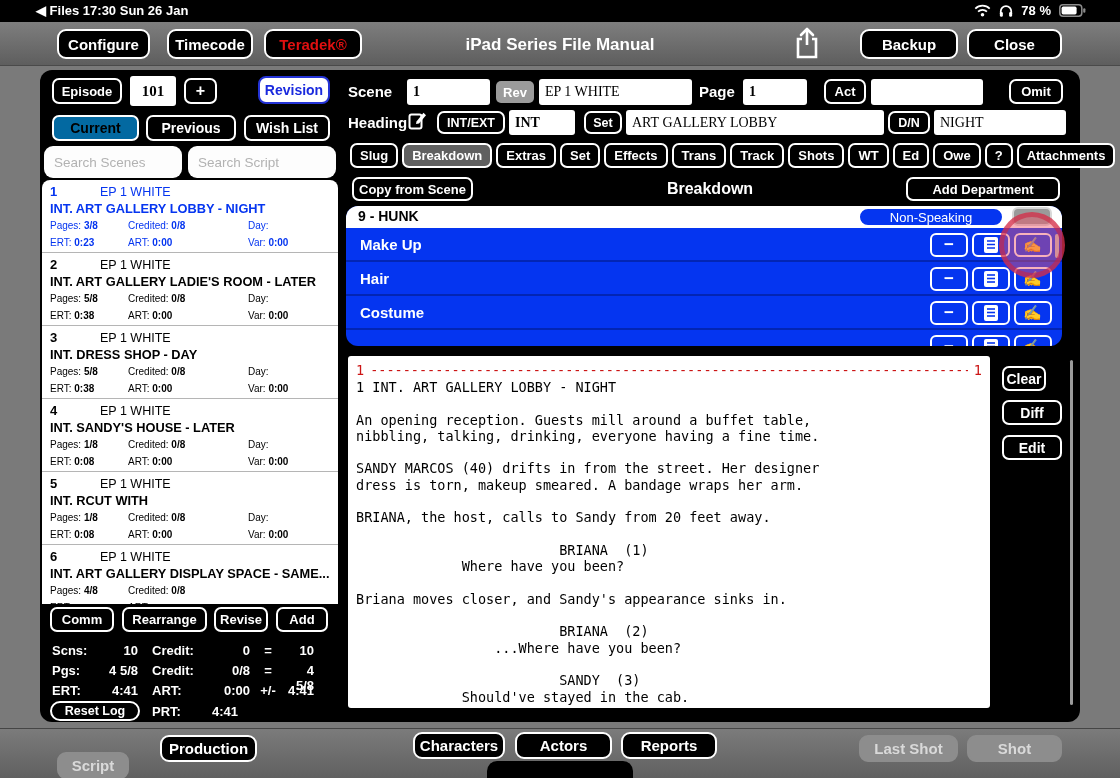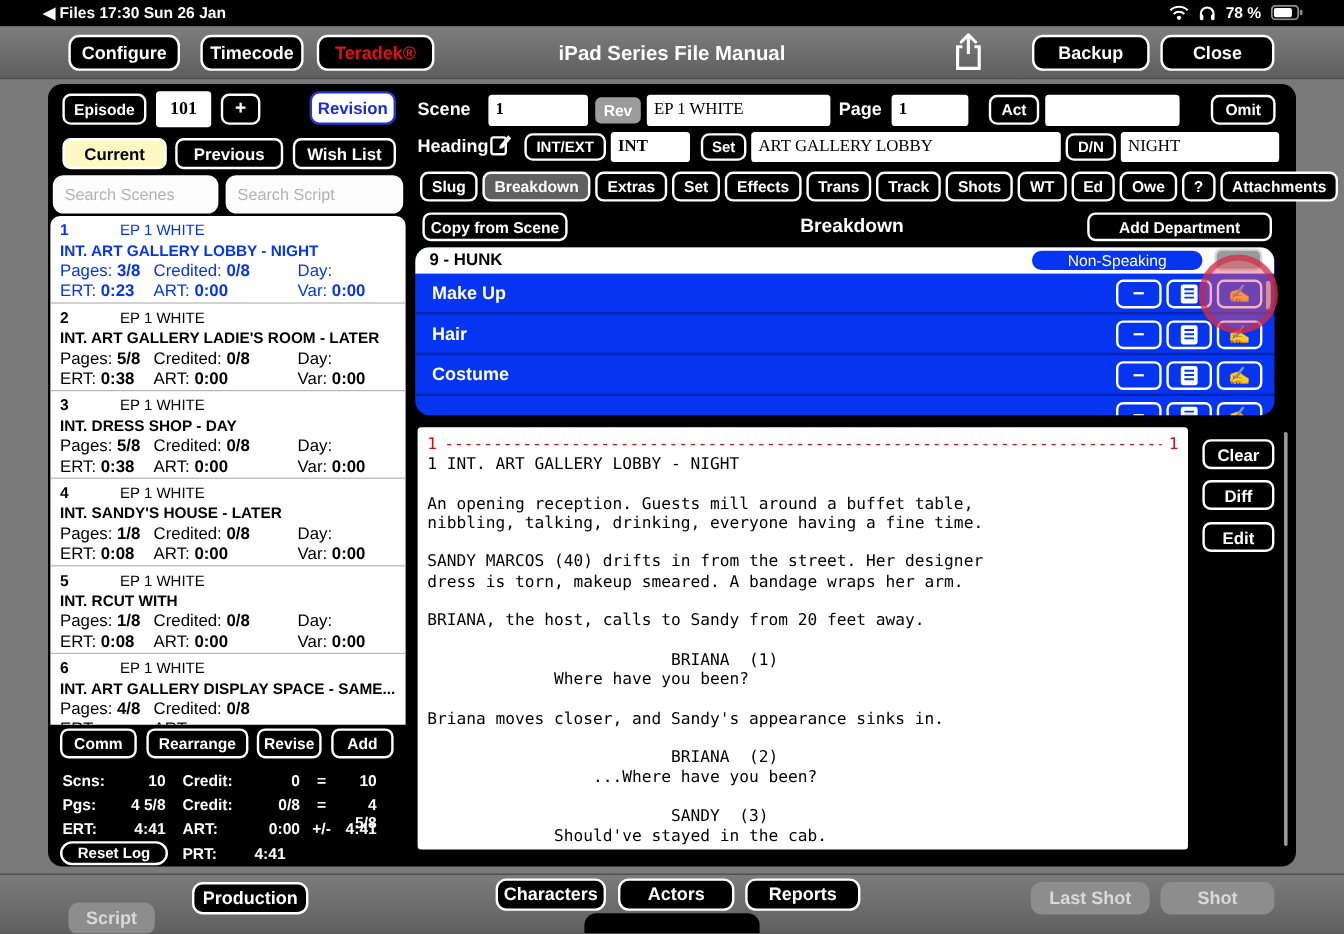--- a/index.html
+++ b/index.html
@@ -16,21 +16,21 @@
   
   #topbar{position:absolute;left:0;top:22px;width:1120px;height:44px;background:linear-gradient(#7e7e7e,#5e5e5e);border-bottom:1px solid #4a4a4a}
   #bottombar{position:absolute;left:0;top:728px;width:1120px;height:50px;background:linear-gradient(#7b7b7b,#606060);border-top:1px solid #454545}
   #home-indicator{position:absolute;left:487px;top:761px;width:146px;height:17px;background:#000;border-radius:10px 10px 0 0}
 
   
   .btn{position:absolute;display:flex;align-items:center;justify-content:center;background:#000;border:2px solid #fff;border-radius:9px;color:#fff;font-weight:bold;font-size:15px;white-space:nowrap}
   .btn.sm{font-size:13px;border-radius:7px}
   .btn.disabled{background:#8d8d8d;border-color:#8d8d8d;color:#d9d9d9}
   .btn.red{color:#e01010}
-  .btn.whitebg{background:#fef9c3;color:#000}
+  .btn.whitebg{background:#0369a1;color:#000}
   .btn.revision{background:#fff;color:#1a2ade;border-color:#2433d6;border-radius:8px}
   .btn.grayflat{background:#9b9b9b;border:none;color:#fff;font-size:13px;border-radius:5px}
 
   .field{position:absolute;background:#fff;border:none;border-radius:3px;font-family:Liberation Serif, serif;font-weight:bold;font-size:14px;color:#000;padding:4px 6px;outline:none}
   .label{position:absolute;color:#fff;font-weight:bold;font-size:15px}
 
   
   #panel{position:absolute;left:40px;top:70px;width:1040px;height:652px;background:#000;border-radius:12px}
 
   
@@ -38,21 +38,21 @@
   .search::placeholder{color:#b2b2b2}
 
   
   #scene-list{position:absolute;left:42px;top:180px;width:296px;height:424px;background:#fff;border-radius:8px 8px 0 0;overflow:hidden}
   .scene-entry{height:73px;padding:3px 8px 0 8px;border-bottom:1px solid #b5b5b5;color:#000}
   .scene-entry.sel{color:#0535f0}
   .se-l1{display:flex;height:17px;align-items:center}
   .se-num{width:50px;font-weight:bold;font-size:13px}
   .se-rev{font-size:12.5px}
   .se-h{height:17px;line-height:17px;font-weight:bold;font-size:12.8px;white-space:nowrap;overflow:hidden}
-  .se-row{display:flex;height:17px;line-height:17px;font-size:14px}
+  .se-row{display:flex;height:17px;line-height:17px;font-size:10px}
   .cA{width:78px}.cB{width:120px}.cC{flex:1}
   .val{font-weight:bold}
 
   
   .tot-row{position:absolute;left:52px;width:262px;height:16px;display:flex;color:#fff;font-weight:bold;font-size:13px}
   .t-l1{width:48px}.t-v1{width:38px;text-align:right}.t-l2{width:54px;margin-left:14px}.t-v2{width:44px;text-align:right}.t-op{width:36px;text-align:center}.t-v3{flex:1;text-align:right}
 
   
   #tabs{position:absolute;left:350px;top:143px;width:716px;height:25px;display:flex;gap:4px}
   .tab{display:flex;align-items:center;justify-content:center;padding:0 8px;background:#000;border:2px solid #fff;border-radius:7px;color:#fff;font-weight:bold;font-size:13px;white-space:nowrap}
@@ -421,21 +421,21 @@
 
 Briana moves closer, and Sandy's appearance sinks in.
 
                          BRIANA  (2)
                  ...Where have you been?
 
                          SANDY  (3)
              Should've stayed in the cab.</pre>
   </div>
 
-  <div class="btn sm" style="left:1002px;top:366px;width:60px;height:25px;font-size:14px">Clear</div>
+  <div class="btn sm" style="left:1002px;top:366px;width:44px;height:25px;font-size:14px">Clear</div>
   <div class="btn sm" style="left:1002px;top:400px;width:60px;height:25px;font-size:14px">Diff</div>
   <div class="btn sm" style="left:1002px;top:435px;width:60px;height:25px;font-size:14px">Edit</div>
 
   <div id="main-scrollbar"></div>
 
   <div id="bottombar"></div>
   <div class="btn disabled" style="left:57px;top:752px;width:72px;height:27px">Script</div>
   <div class="btn" style="left:160px;top:735px;width:97px;height:27px">Production</div>
   <div class="btn" style="left:413px;top:732px;width:92px;height:27px">Characters</div>
   <div class="btn" style="left:515px;top:732px;width:97px;height:27px">Actors</div>

